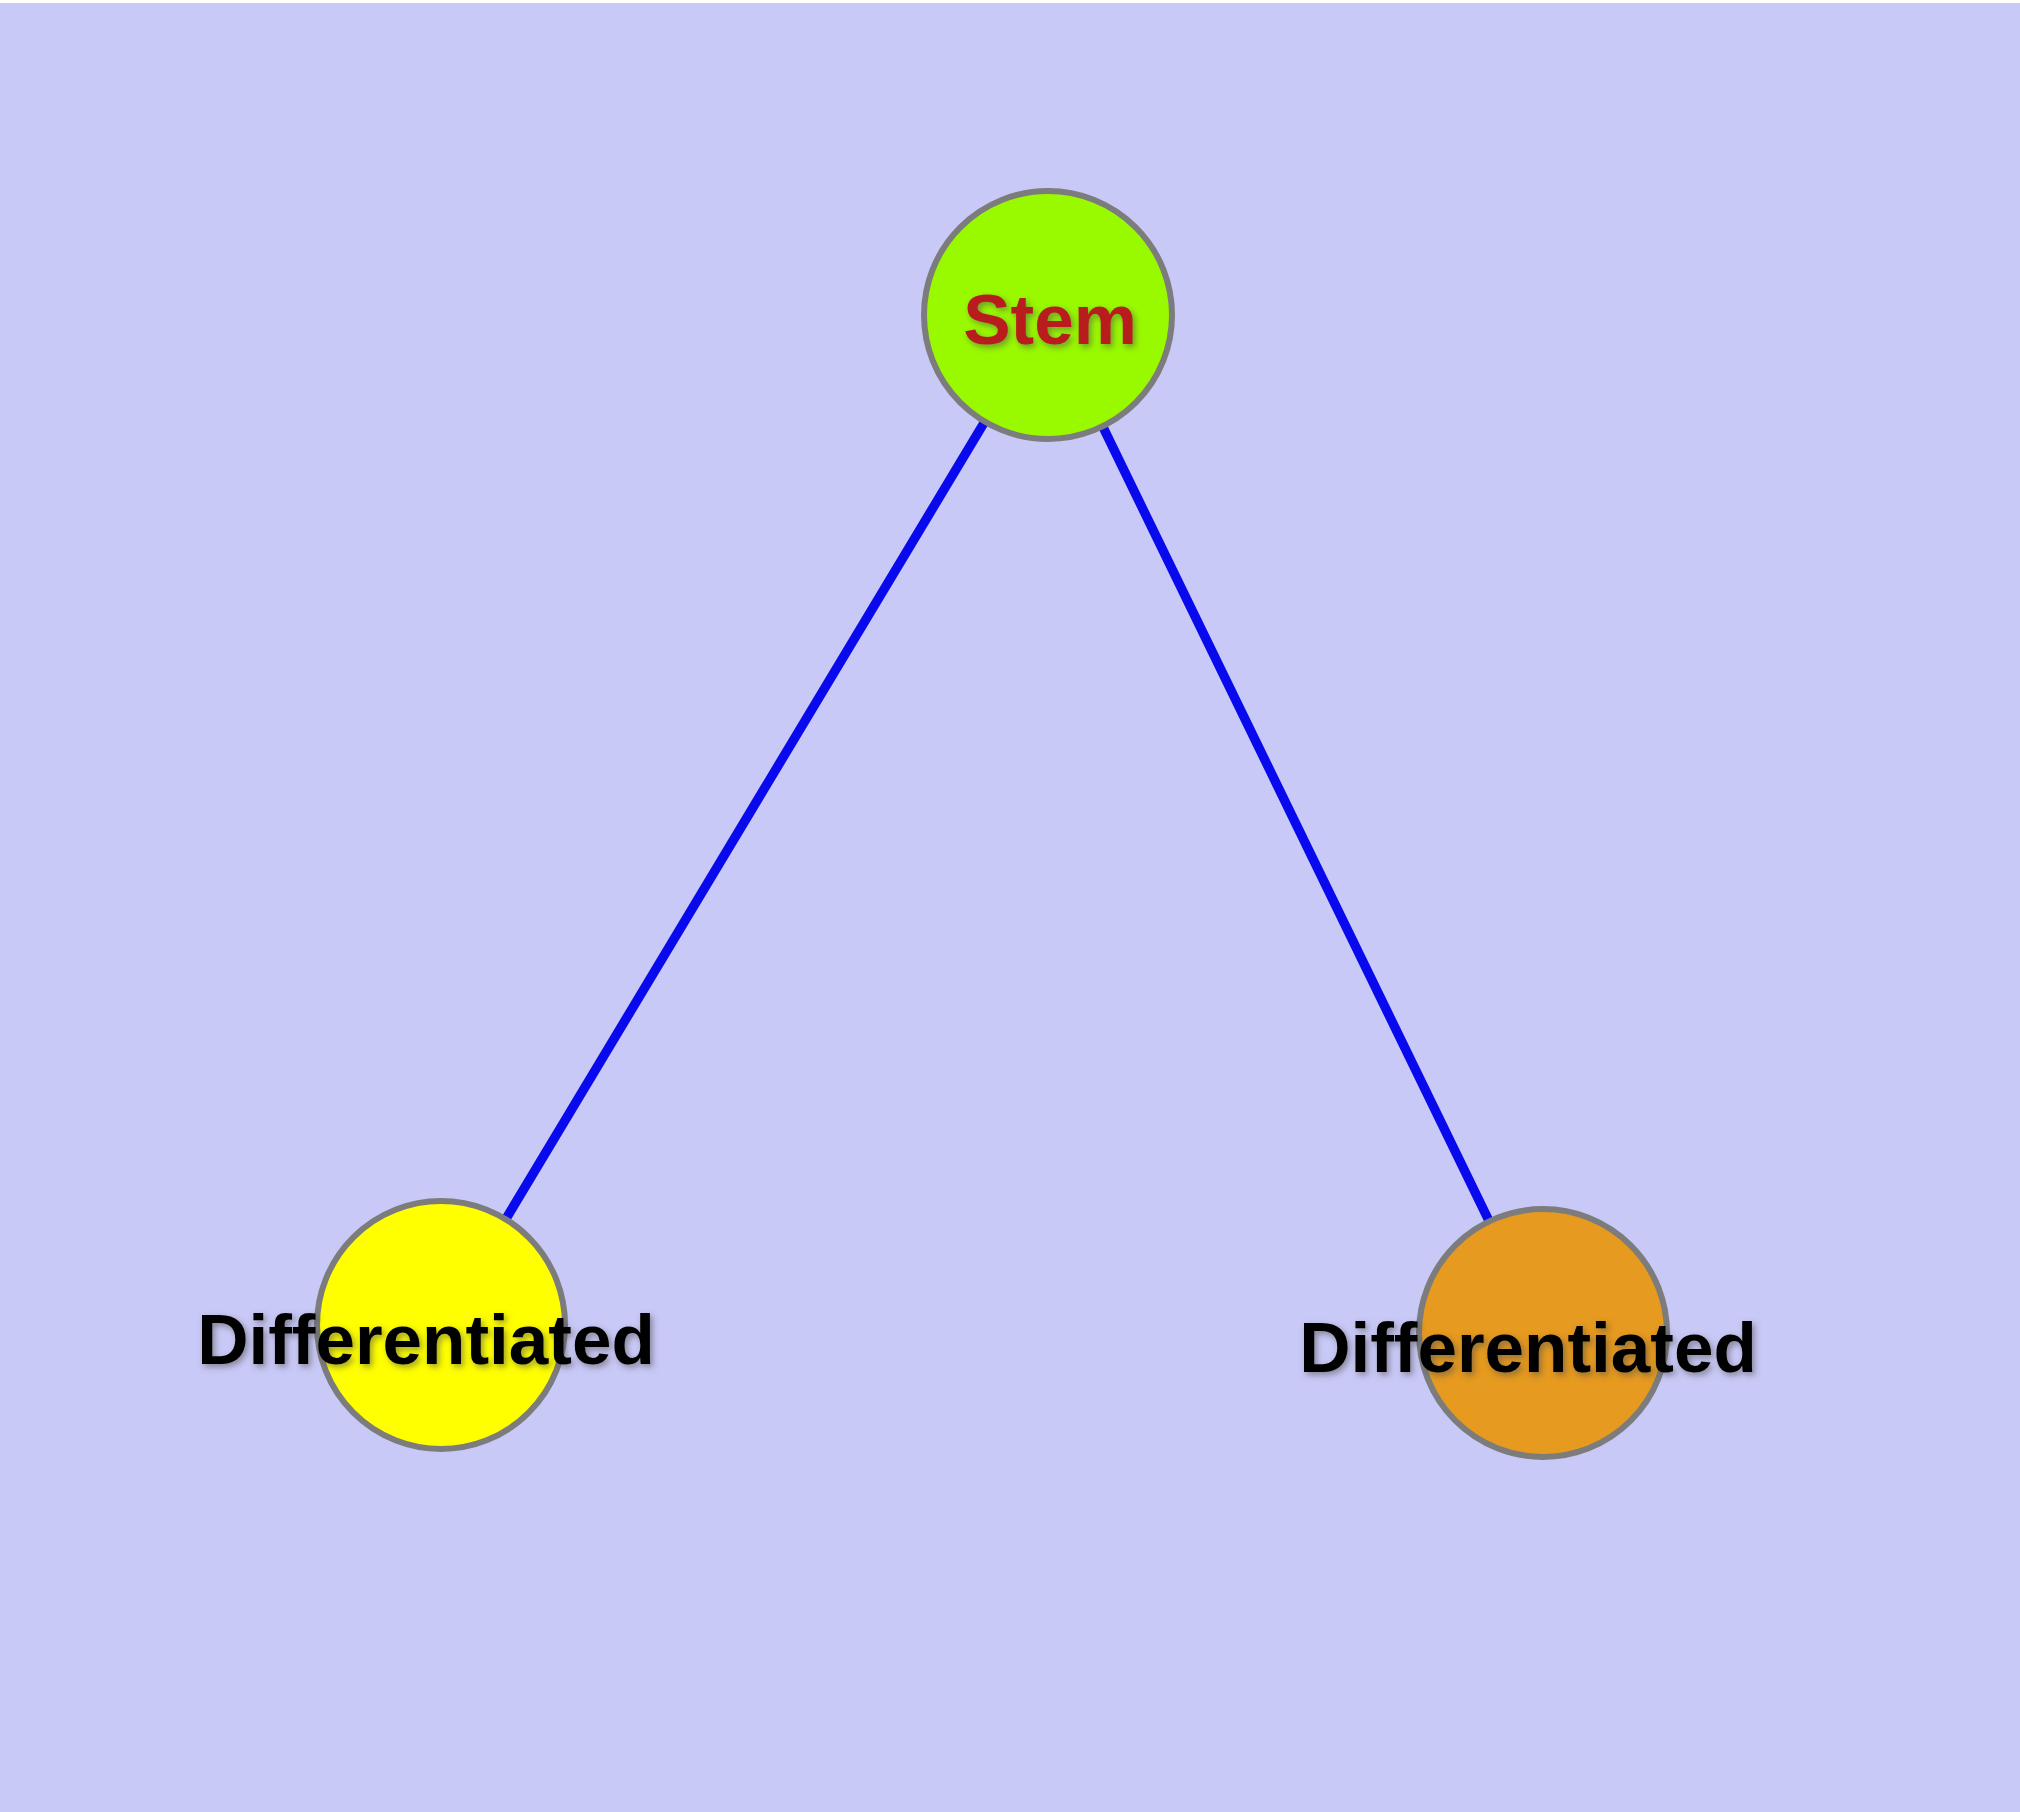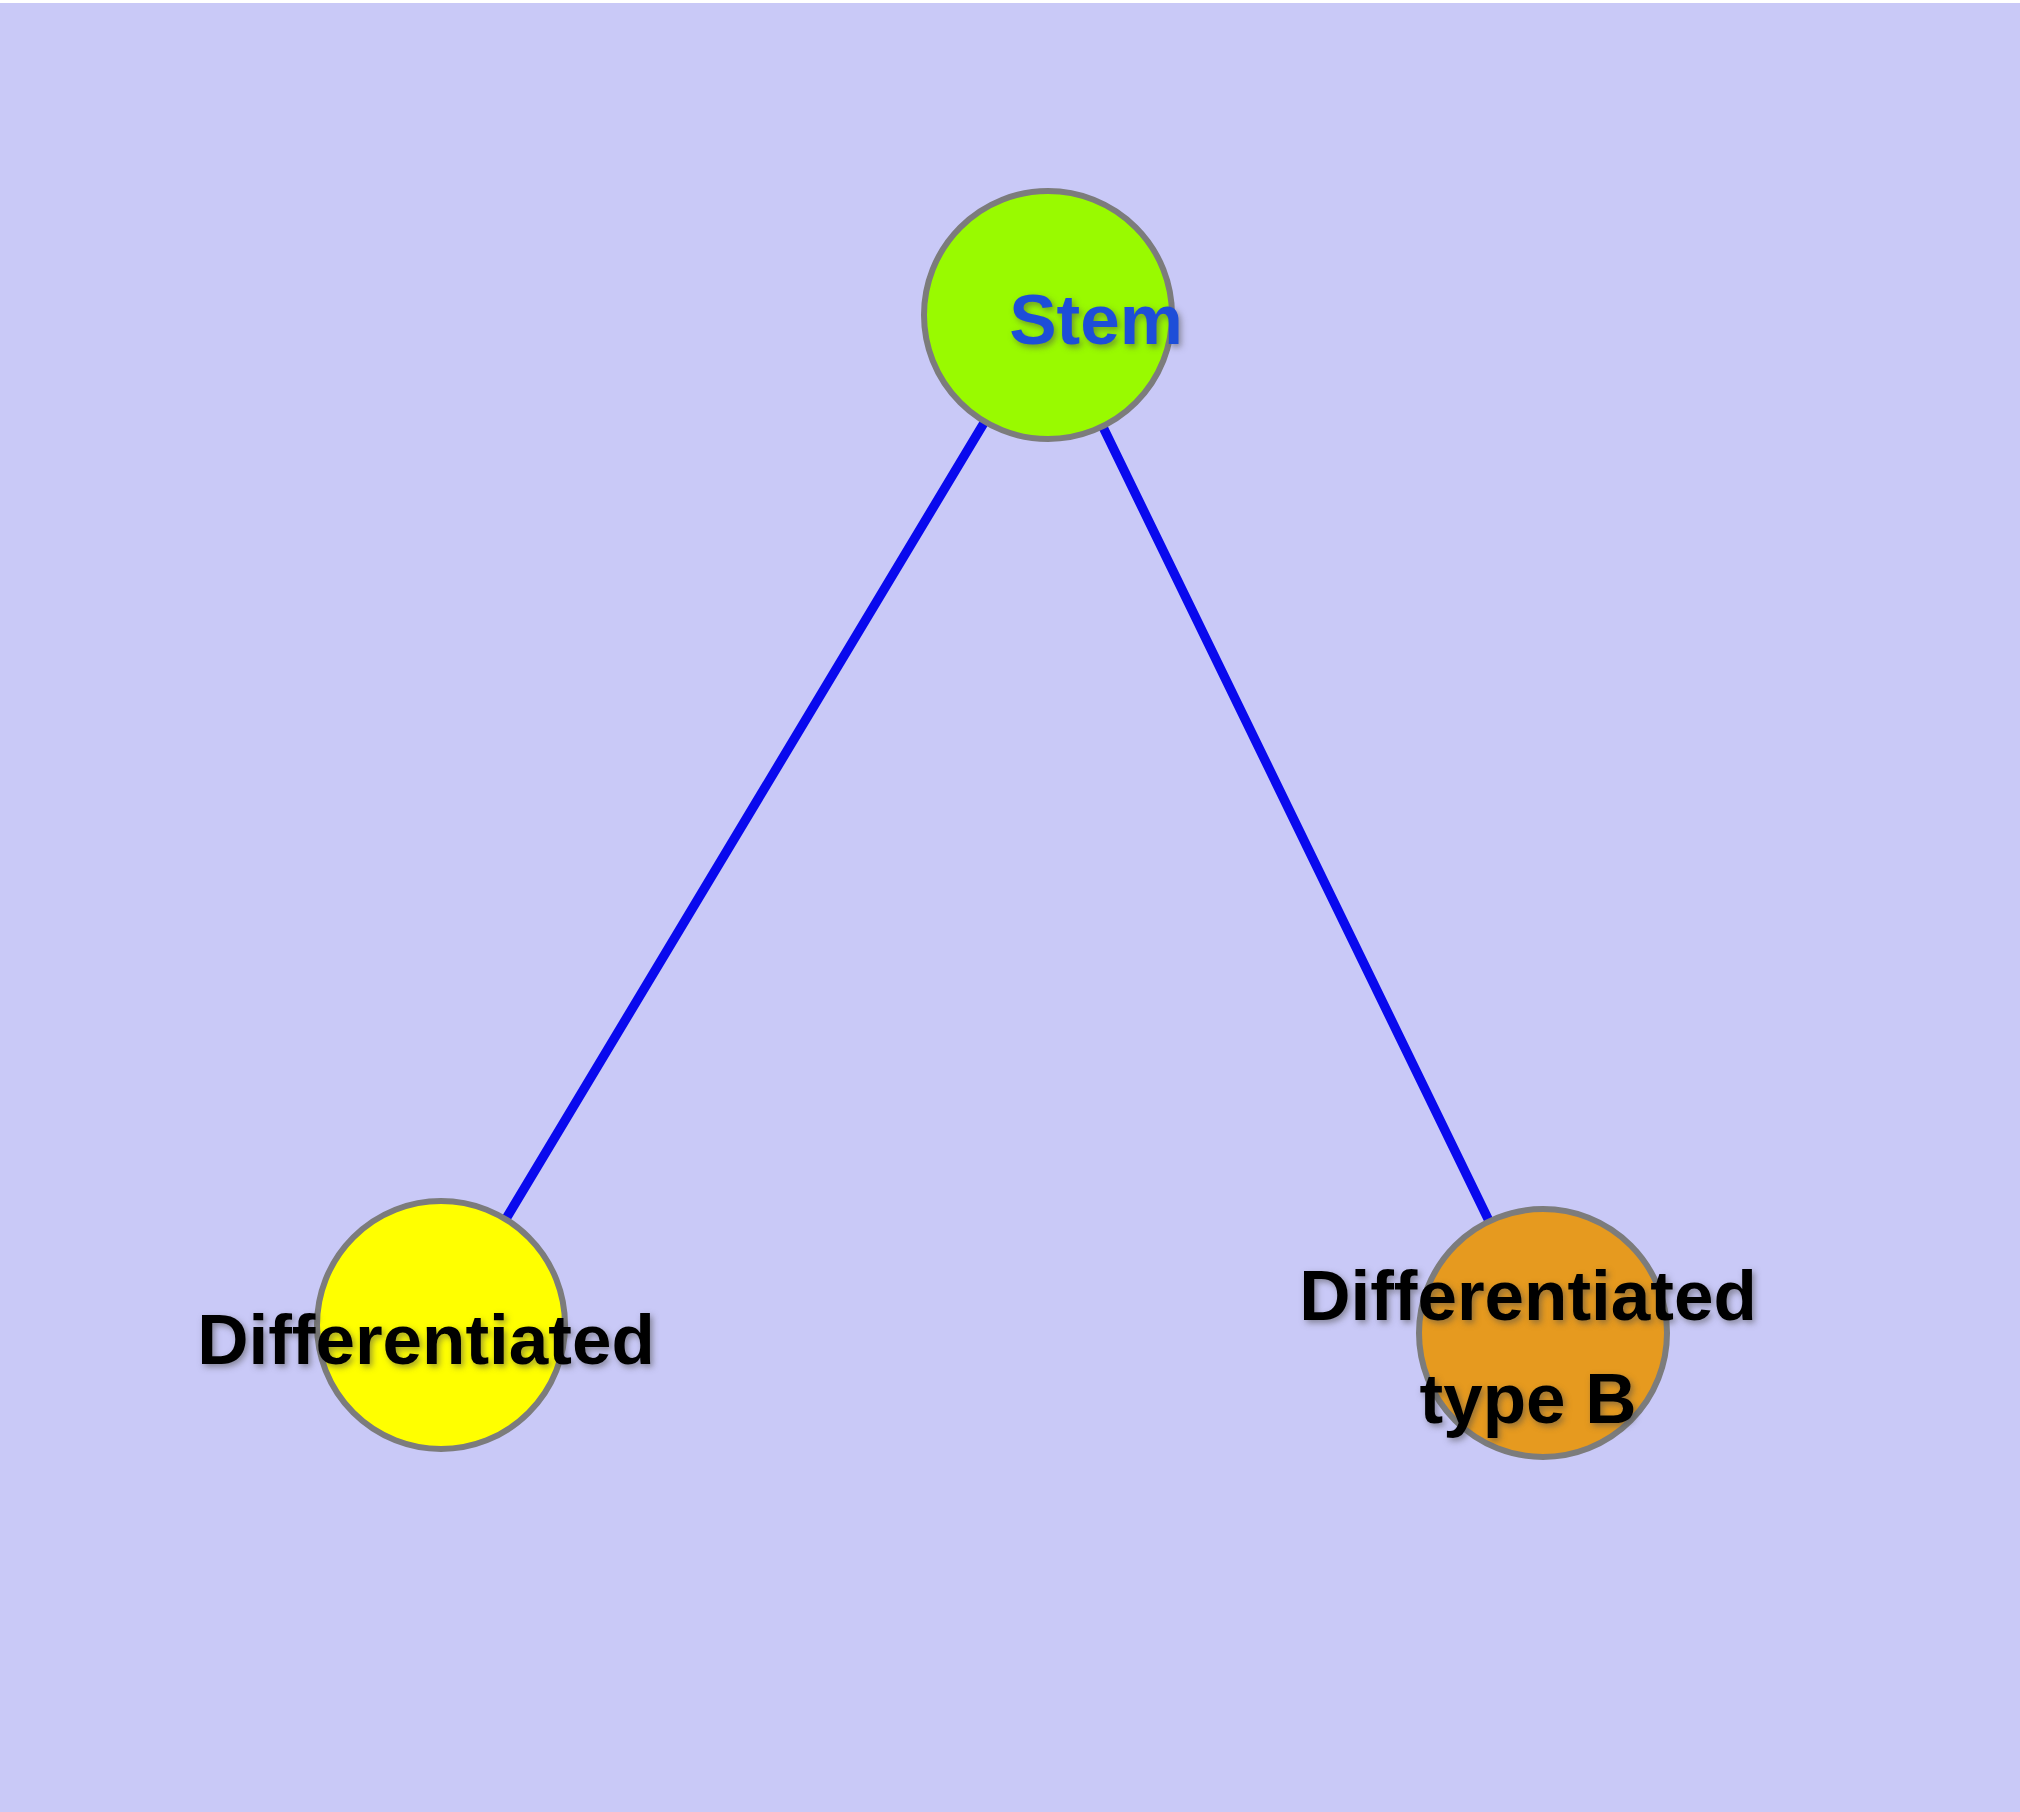--- a/index.html
+++ b/index.html
@@ -52,27 +52,26 @@
 
   <svg class="edges-layer" width="2021" height="1812" viewBox="0 0 2384 2138">
     <line class="edge" x1="1237" y1="372" x2="521" y2="1564" style="stroke: rgb(9, 9, 238);"></line>
     <line class="edge" x1="1237" y1="372" x2="1821" y2="1573" style="stroke: rgb(9, 9, 238);"></line>
   </svg>
 
   <div class="node" style="left: 921px; top: 188px; background: rgb(153, 250, 0); border-color: rgb(124, 124, 124);"></div>
   <div class="node" style="left: 314px; top: 1198px; background: rgb(255, 255, 0); border-color: rgb(124, 124, 124);"></div>
   <div class="node" style="left: 1416px; top: 1206px; background: rgb(230, 154, 31); border-color: rgb(124, 124, 124);"></div>
 
-  <div class="label" style="left: 1050px; top: 319px; color: #1d4ed8; margin-left: 46px;">
+  <div class="label" style="left: 1050px; top: 319px; color: #b91c1c;">
     <span>Stem</span>
   </div>
 
   <div class="label" style="left: 426px; top: 1339px; color: rgb(0, 0, 0);">
     <div class="line">Differentiated</div>
   </div>
 
   <div class="label" style="left: 1528px; top: 1347px; color: rgb(0, 0, 0);">
     <div class="line">Differentiated</div>
-    <div class="line">type B</div>
   </div>
 
 </div>
 
 
 </body></html>

